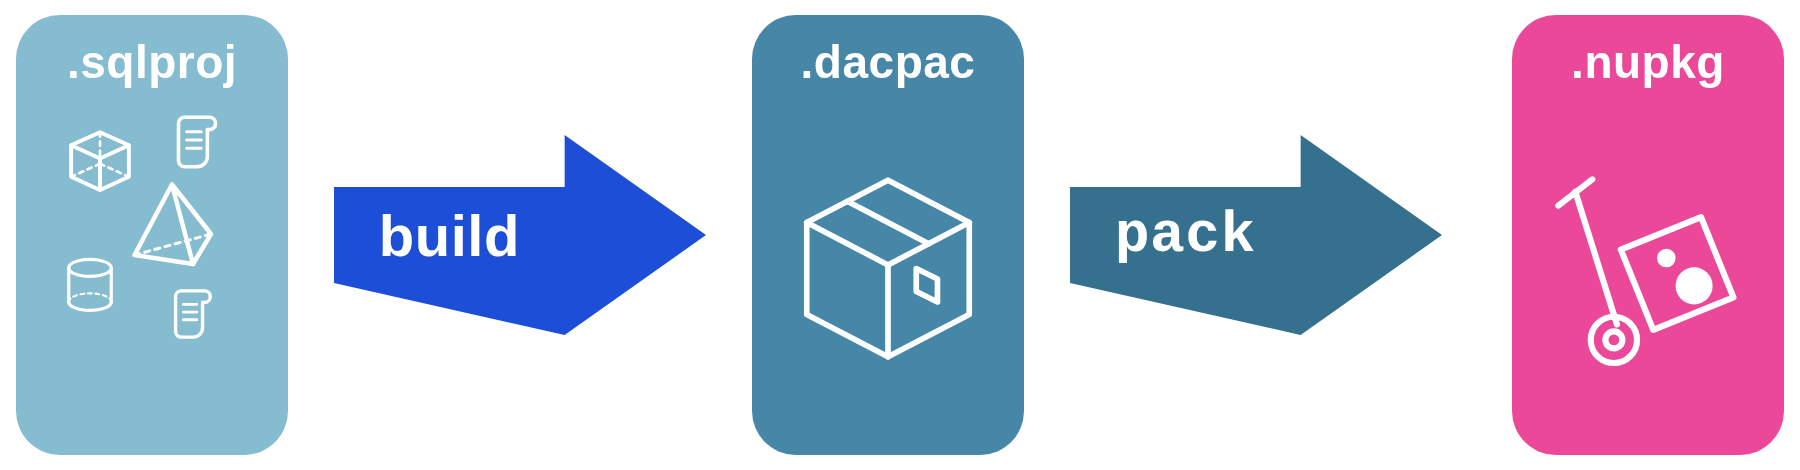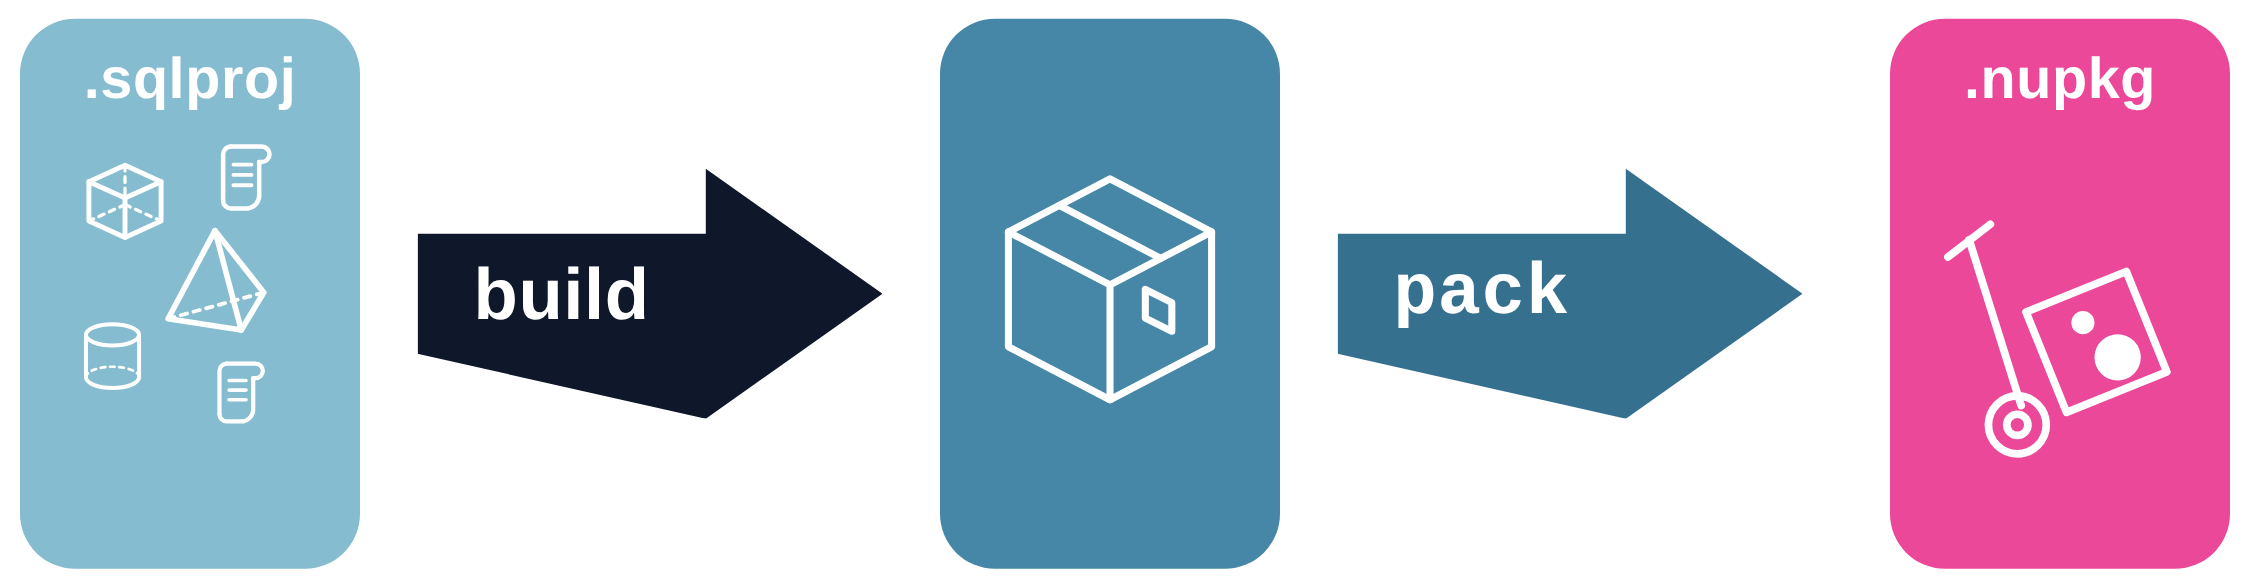--- a/index.html
+++ b/index.html
@@ -119,25 +119,26 @@
       <svg class="icon-abs" style="left:148px; top:268px;" width="54" height="62" viewBox="0 0 56 64">
         <path class="stroke" stroke-width="3.5" d="M18,8 h24 a6,6 0 0 1 0,12 h-2"></path>
         <path class="stroke" stroke-width="3.5" d="M18,8 a6,6 0 0 0 -6,6 v36"></path>
         <path class="stroke" stroke-width="3.5" d="M40,20 v26 a10,10 0 0 1 -10,10 h-12 a6,6 0 0 1 -6,-6"></path>
         <path class="stroke" stroke-width="3" d="M20,22 h14 M20,30 h14 M20,38 h14"></path>
       </svg>
 
     </div>
   </div>
 
-  <div class="arrow" style="background: #0f172a;">
+  <div class="arrow" style="background: #1d4ed8;">
     <span class="arrow-label">build</span>
   </div>
 
   <div class="node" style="background: rgb(70, 135, 168);">
+    <div class="node-label">.dacpac</div>
     <div class="node-icon-wrap">
 
       <svg width="212" height="212" viewBox="0 0 120 120">
         <path class="stroke" stroke-width="3.2" d="M60,8 L106,32 L106,84 L60,108 L14,84 L14,32 Z"></path>
         <path class="stroke" stroke-width="3.2" d="M14,32 L60,56 L106,32"></path>
         <path class="stroke" stroke-width="3.2" d="M60,56 L60,108"></path>
         <path class="stroke" stroke-width="3.2" d="M37,20 L83,44"></path>
         <path class="stroke" stroke-width="3.2" d="M76,58 L88,64 L88,77 L76,71 Z"></path>
       </svg>
     </div>

